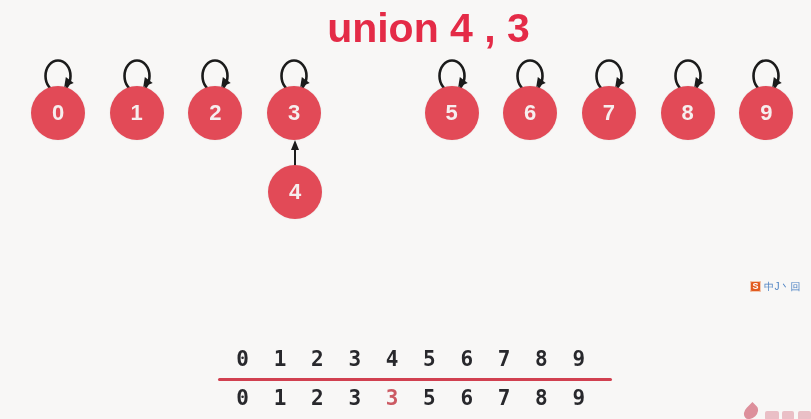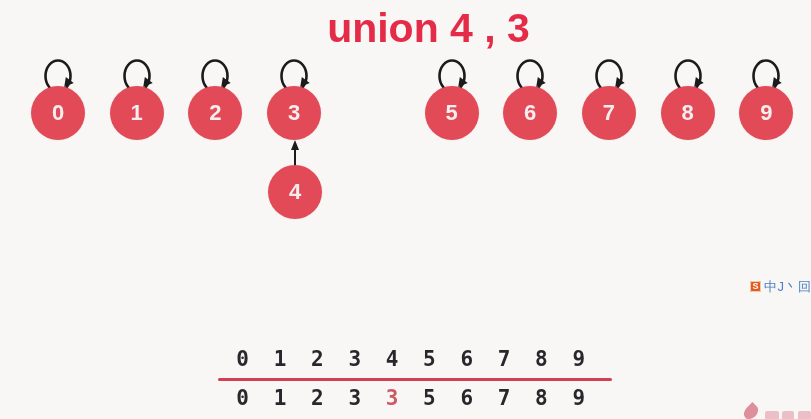--- a/index.html
+++ b/index.html
@@ -50,21 +50,21 @@
     font-family:"DejaVu Sans Mono",monospace;font-weight:700;
     font-size:21px;line-height:22px;color:#28282c;
   }
   
   .wm{position:absolute;left:750px;top:281px;display:flex;align-items:center;gap:3px;}
   .wm-badge{
     width:11px;height:11px;border-radius:2px;background:#e25a1e;
     color:#fff;font-size:9px;font-weight:bold;line-height:11px;text-align:center;
     box-shadow:0 0 0 1px #f3c9b2 inset;
   }
-  .wm-text{font-size:13px;line-height:11px;color:#4b80c2;letter-spacing:0.5px;white-space:nowrap;text-align:center;}
+  .wm-text{font-size:10px;line-height:11px;color:#4b80c2;letter-spacing:0.5px;white-space:nowrap;text-align:center;}
   
   .brand-flame{
     position:absolute;left:745px;top:404px;width:12px;height:16px;
     background:#dd8f9b;border-radius:0 55% 55% 55%;transform:rotate(45deg);
   }
   .brand-bar{position:absolute;top:411px;height:9px;background:#eabfc6;border-radius:2px;}
   .brand-bar.b1{left:765px;width:14px;}
   .brand-bar.b2{left:782px;width:12px;}
   .brand-bar.b3{left:798px;width:13px;}
 </style>

